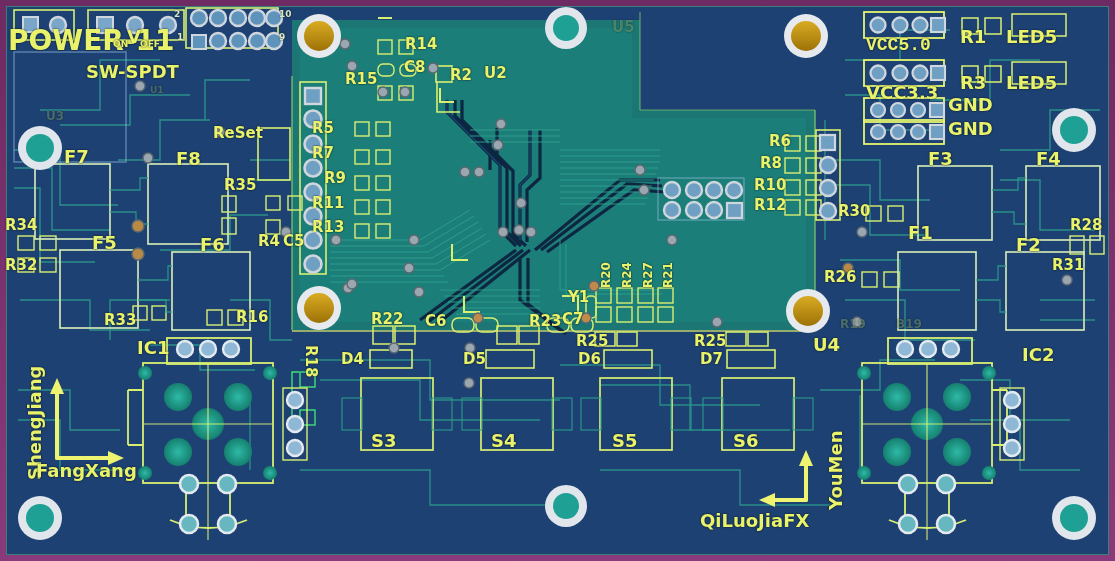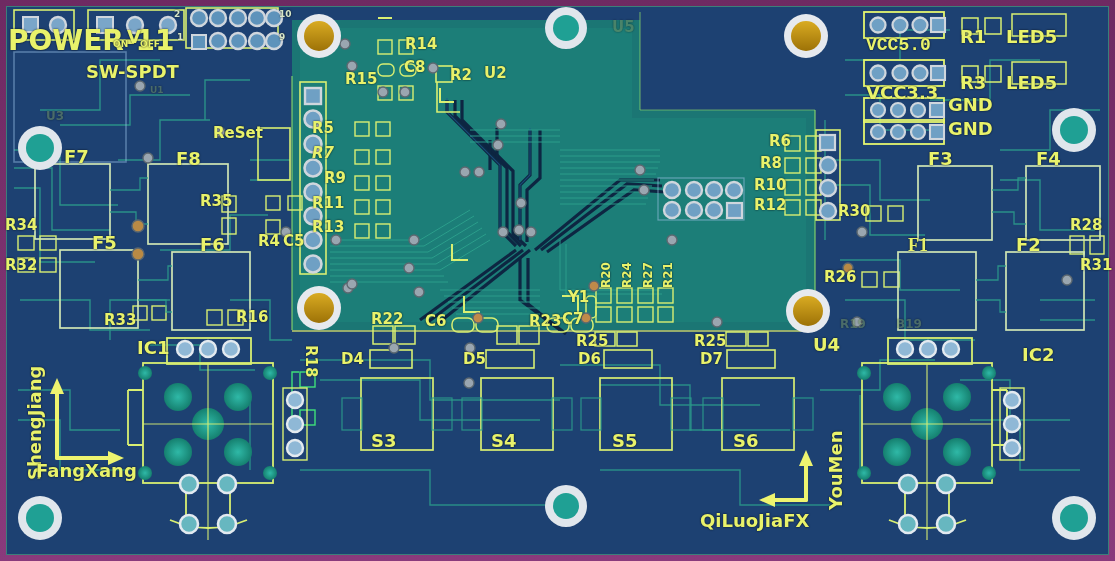--- a/index.html
+++ b/index.html
@@ -631,52 +631,52 @@
     <span class="txt lg" style="left:1006px;top:74px;">LED5</span>
 
     <span class="txt md" style="left:405px;top:37px;">R14</span>
     <span class="txt md" style="left:404px;top:60px;">C8</span>
     <span class="txt md" style="left:345px;top:72px;">R15</span>
     <span class="txt md" style="left:450px;top:68px;">R2</span>
     <span class="txt md" style="left:484px;top:66px;">U2</span>
     <span class="txt ghost md" style="left:612px;top:20px;">U5</span>
 
     <span class="txt md" style="left:312px;top:121px;">R5</span>
-    <span class="txt md" style="left:312px;top:146px;font-style:italic;">R7</span>
+    <span class="txt md" style="left:312px;top:146px;">R7</span>
     <span class="txt md" style="left:324px;top:171px;">R9</span>
     <span class="txt md" style="left:312px;top:196px;">R11</span>
     <span class="txt md" style="left:312px;top:220px;">R13</span>
 
     <span class="txt md" style="left:258px;top:234px;">R4</span>
     <span class="txt md" style="left:283px;top:234px;">C5</span>
 
     <span class="txt lg" style="left:64px;top:148px;">F7</span>
     <span class="txt lg" style="left:176px;top:150px;">F8</span>
     <span class="txt lg" style="left:92px;top:234px;">F5</span>
     <span class="txt lg" style="left:200px;top:236px;">F6</span>
     <span class="txt md" style="left:5px;top:218px;">R34</span>
     <span class="txt md" style="left:5px;top:258px;">R32</span>
-    <span class="txt md" style="left:200px;top:178px;margin-top:16px;">R35</span>
+    <span class="txt md" style="left:224px;top:178px;">R35</span>
     <span class="txt md" style="left:104px;top:313px;">R33</span>
     <span class="txt md" style="left:236px;top:310px;">R16</span>
     <span class="txt md vert" style="left:318px;top:345px;transform:rotate(90deg);">R18</span>
 
     <span class="txt md" style="left:760px;top:134px;padding-left:9px;">R6</span>
     <span class="txt md" style="left:760px;top:156px;">R8</span>
     <span class="txt md" style="left:754px;top:178px;">R10</span>
     <span class="txt md" style="left:754px;top:198px;">R12</span>
     <span class="txt md" style="left:838px;top:204px;">R30</span>
     <span class="txt md" style="left:824px;top:270px;">R26</span>
 
     <span class="txt lg" style="left:928px;top:150px;">F3</span>
     <span class="txt lg" style="left:1036px;top:150px;">F4</span>
-    <span class="txt lg" style="left:908px;top:236px;font-family:Liberation Serif, serif;">F1</span>
+    <span class="txt lg" style="left:908px;top:224px;">F1</span>
     <span class="txt lg" style="left:1016px;top:236px;">F2</span>
     <span class="txt md" style="left:1070px;top:218px;">R28</span>
-    <span class="txt md" style="left:1052px;top:258px;margin-left:28px;">R31</span>
+    <span class="txt md" style="left:1052px;top:258px;">R31</span>
     <span class="txt ghost sm" style="left:896px;top:318px;">B19</span>
     <span class="txt ghost sm" style="left:840px;top:318px;">R19</span>
 
     <span class="txt sm vert" style="left:600px;top:288px;transform:rotate(-90deg);">R20</span>
     <span class="txt sm vert" style="left:621px;top:288px;transform:rotate(-90deg);">R24</span>
     <span class="txt sm vert" style="left:642px;top:288px;transform:rotate(-90deg);">R27</span>
     <span class="txt sm vert" style="left:662px;top:288px;transform:rotate(-90deg);">R21</span>
     <span class="txt md" style="left:568px;top:290px;">Y1</span>
 
     <span class="txt md" style="left:371px;top:312px;">R22</span>

